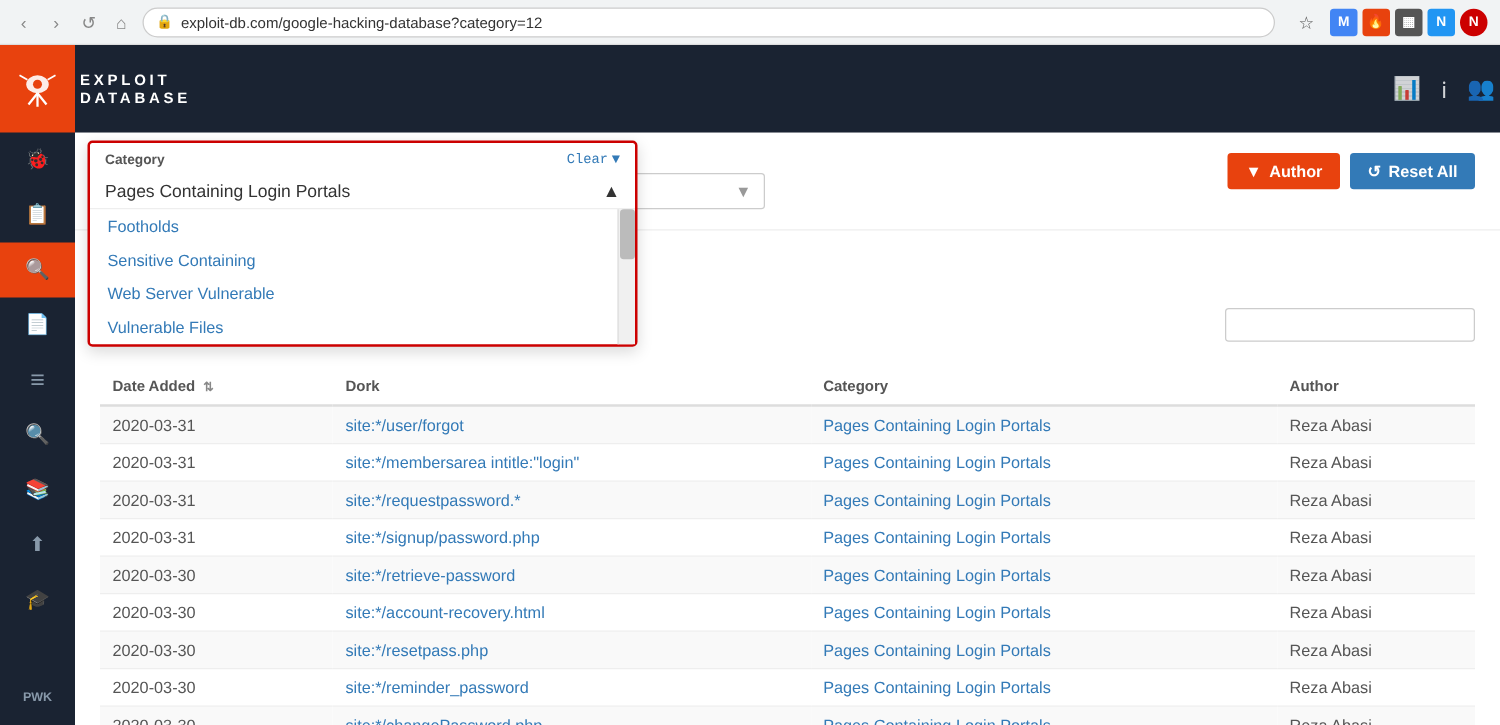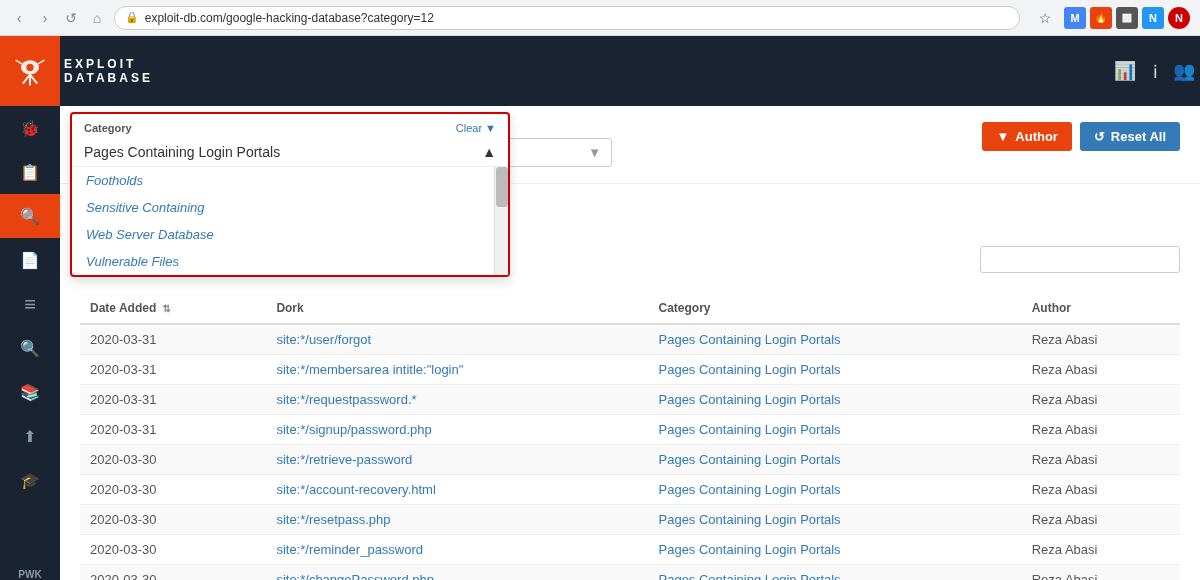--- a/index.html
+++ b/index.html
@@ -80,21 +80,21 @@
       align-items: center;
       justify-content: center;
       color: #8899aa;
       cursor: pointer;
       font-size: 16px;
     }
     .sidebar-icon.search-active {
       background: #e8420e;
       color: white;
     }
-    .sidebar-bottom { margin-top: auto; align-items: flex-end; }
+    .sidebar-bottom { margin-top: auto; }
 
     
     .main-content { flex: 1; display: flex; flex-direction: column; overflow: hidden; }
     .top-header {
       height: 70px;
       background: #1a2332;
       display: flex;
       align-items: center;
       padding: 0 4px;
       justify-content: space-between;
@@ -200,41 +200,42 @@
       color: #555;
       font-weight: bold;
     }
     .clear-link {
       font-size: 11px;
       color: #337ab7;
       cursor: pointer;
       display: flex;
       align-items: flex-start;
       gap: 3px;
+      font-family: Liberation Mono, monospace;
     }
     .dropdown-selected {
       display: flex;
       justify-content: space-between;
       align-items: center;
       padding: 6px 12px 6px;
       font-size: 14px;
       color: #333;
       border-bottom: 1px solid #eee;
       cursor: pointer;
     }
     .dropdown-item {
       padding: 6px 14px;
       font-size: 13px;
       color: #337ab7;
       cursor: pointer;
     }
     .dropdown-scrollbar-area {
       display: flex;
     }
-    .dropdown-list-content { flex: 1; font-style: italic; }
+    .dropdown-list-content { flex: 1; }
 
     
     .filter-btn {
       padding: 7px 14px;
       border: none;
       border-radius: 3px;
       cursor: pointer;
       font-size: 13px;
       font-weight: bold;
       display: flex;
@@ -410,21 +411,21 @@
                 </span>
               </div>
               <div class="dropdown-selected">
                 <span>Pages Containing Login Portals</span>
                 <span>▲</span>
               </div>
               <div class="dropdown-scrollbar-area">
                 <div class="dropdown-list-content">
                   <div class="dropdown-item">Footholds</div>
                   <div class="dropdown-item">Sensitive Containing</div>
-                  <div class="dropdown-item">Web Server Database</div>
+                  <div class="dropdown-item">Web Server Vulnerable</div>
                   <div class="dropdown-item">Vulnerable Files</div>
                 </div>
                 <div style="width:14px; background:#f0f0f0; border-left:1px solid #ddd; position:relative;">
                   <div style="width:12px; height:40px; background:#bbb; border-radius:3px; position:absolute; top:0; left:1px;"></div>
                 </div>
               </div>
             </div>
           </div>
 
           <div class="filter-group" style="margin-left: 16px;">

